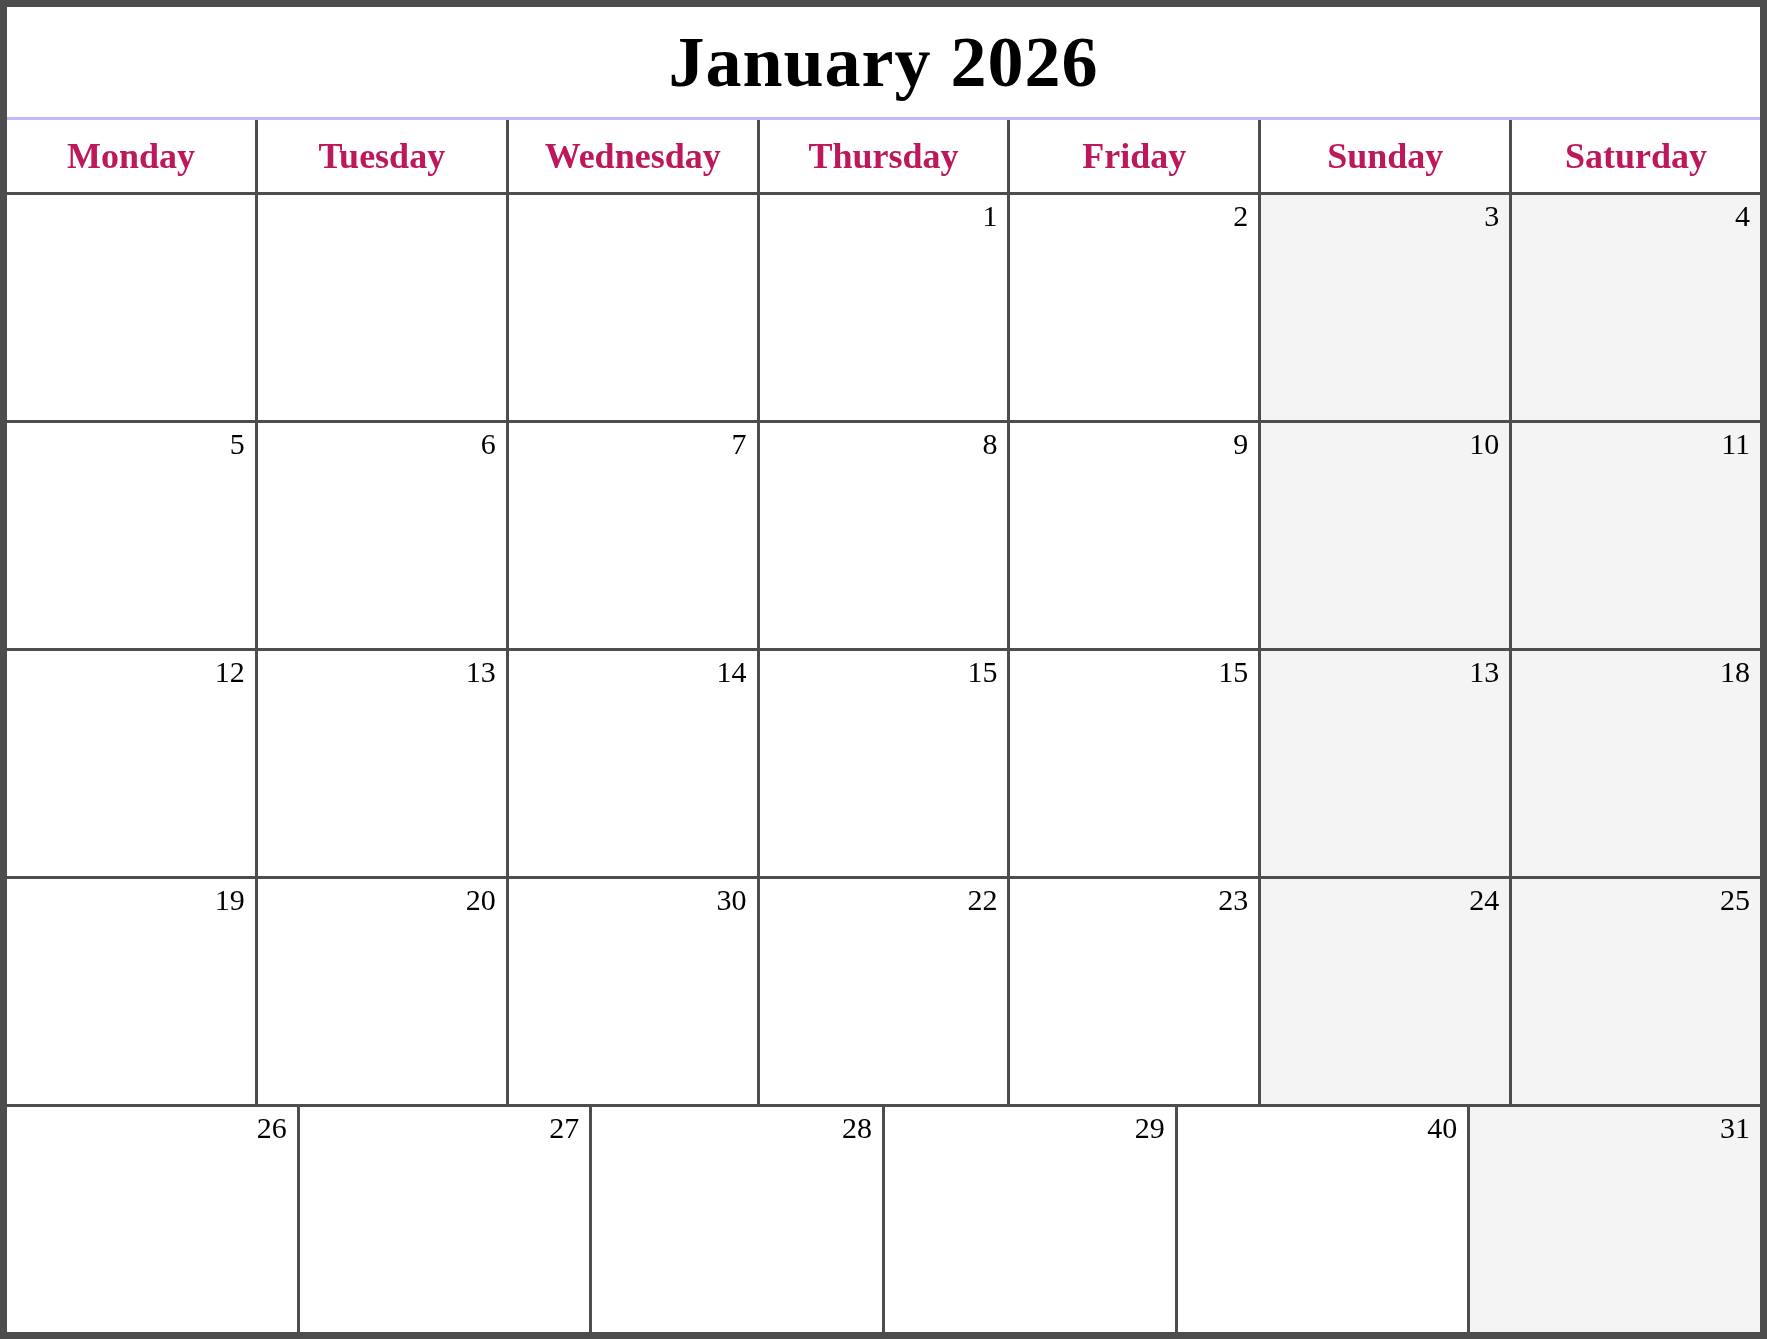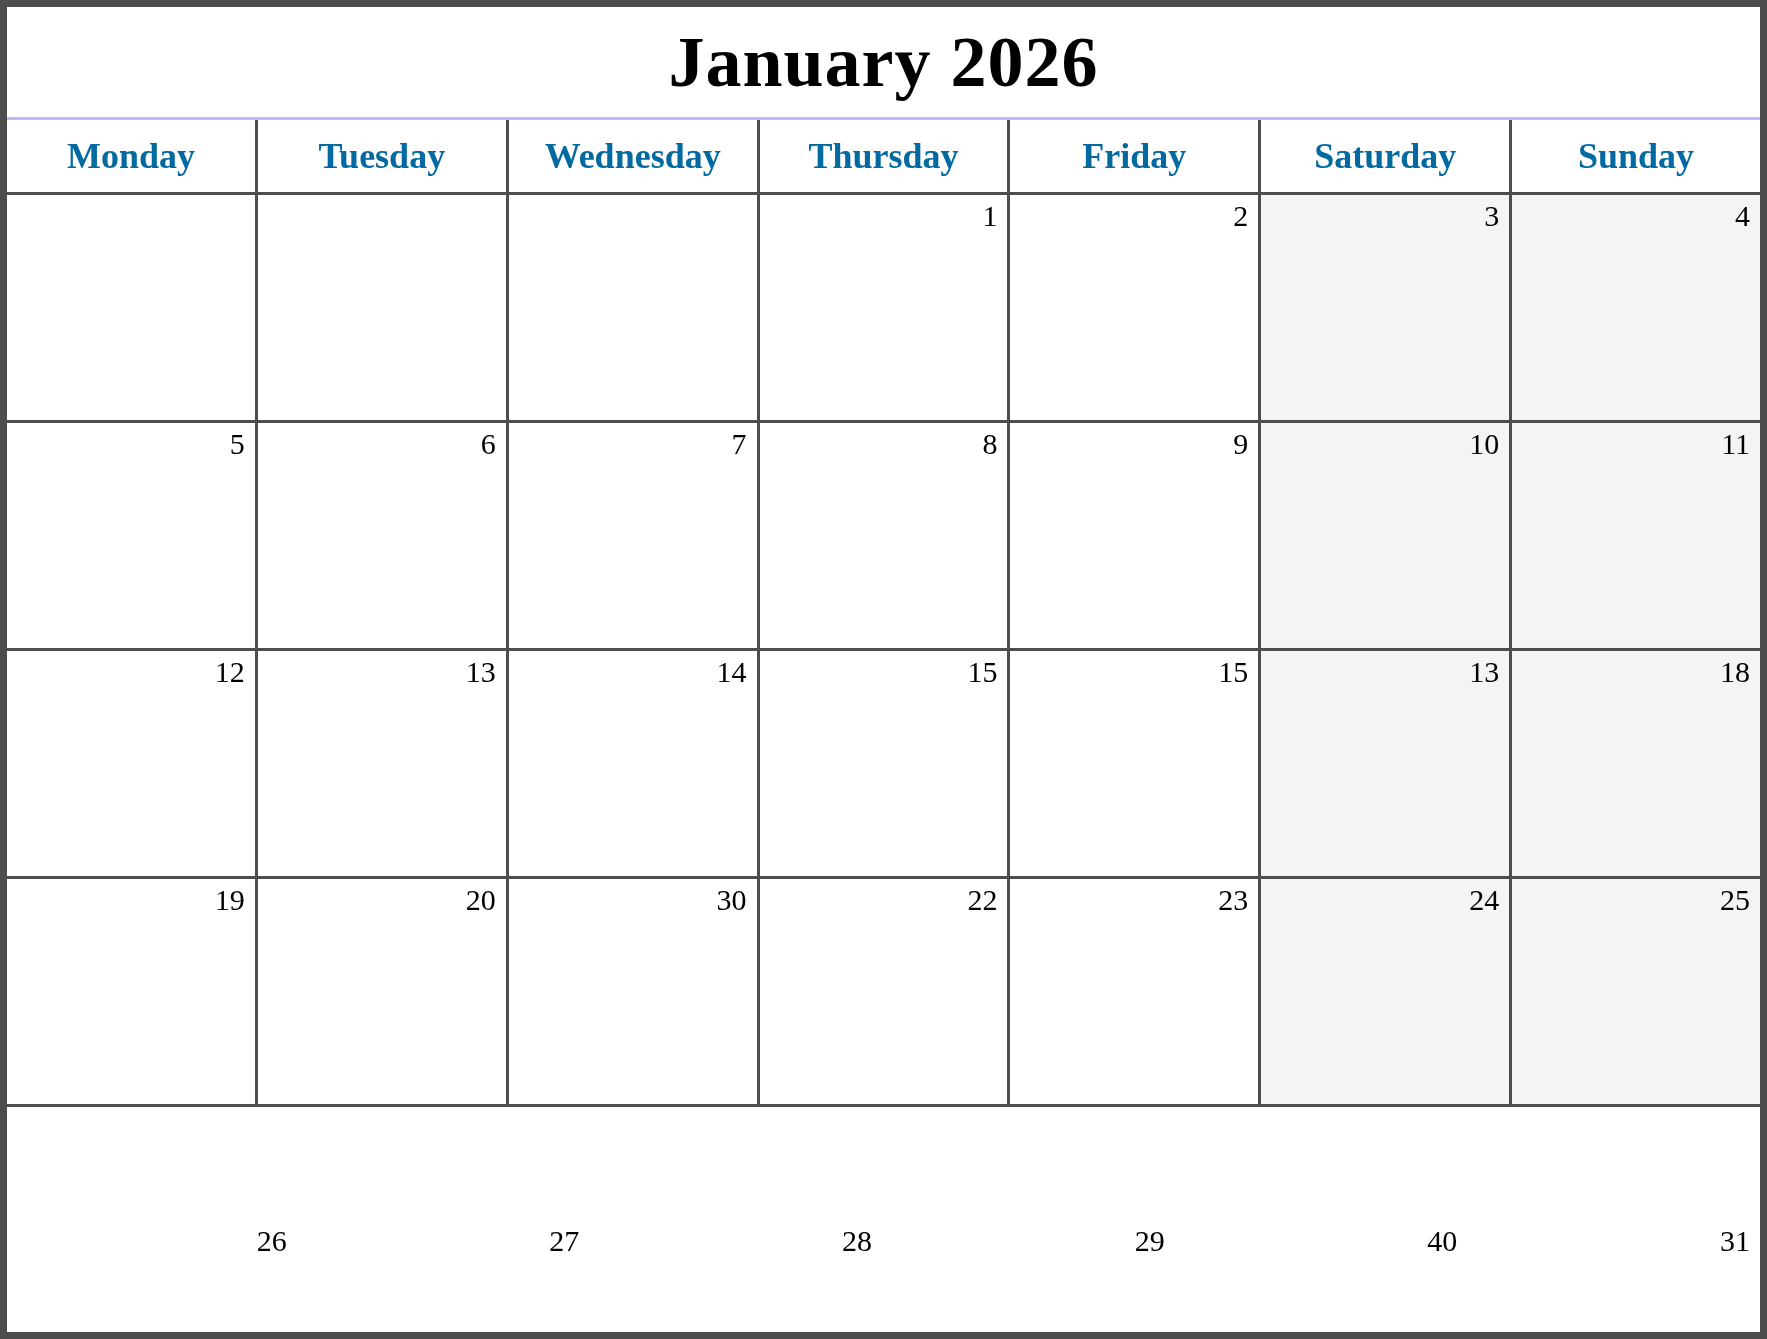--- a/index.html
+++ b/index.html
@@ -44,35 +44,35 @@
     background: #ffffff;
   }
   .dow-cell {
     flex: 1 1 0;
     display: flex;
     align-items: center;
     justify-content: center;
     border-right: 3px solid #4d4d4d;
     font-size: 36px;
     font-weight: bold;
-    color: #0369a1;
+    color: #be185d;
   }
   .dow-cell:last-child { border-right: none; }
 
   .weeks {
     flex: 1 1 auto;
     display: flex;
     flex-direction: column;
   }
   .week-row {
     flex: 1 1 0;
     display: flex;
     border-bottom: 3px solid #4d4d4d;
   }
-  .week-row:last-child { border-bottom: none; align-items: center; }
+  .week-row:last-child { border-bottom: none; }
   .day-cell {
     flex: 1 1 0;
     position: relative;
     border-right: 3px solid #4d4d4d;
     background: #ffffff;
     box-sizing: border-box;
   }
   .day-cell:last-child { border-right: none; }
   .day-cell.weekend { background: #f4f4f4; }
   .day-num {
@@ -102,22 +102,22 @@
   <div class="title-row">
     <div class="title-text">January 2026</div>
   </div>
 
   <div class="dow-row">
     <div class="dow-cell">Monday</div>
     <div class="dow-cell">Tuesday</div>
     <div class="dow-cell">Wednesday</div>
     <div class="dow-cell">Thursday</div>
     <div class="dow-cell">Friday</div>
+    <div class="dow-cell">Sunday</div>
     <div class="dow-cell">Saturday</div>
-    <div class="dow-cell">Sunday</div>
   </div>
 
   <div class="weeks">
 
     <div class="week-row">
       <div class="day-cell">
           <span class="day-num"></span>
         </div>
       <div class="day-cell">
           <span class="day-num"></span>

